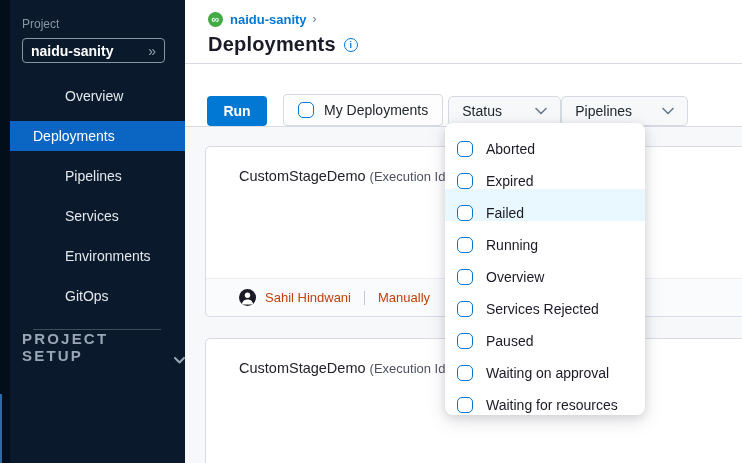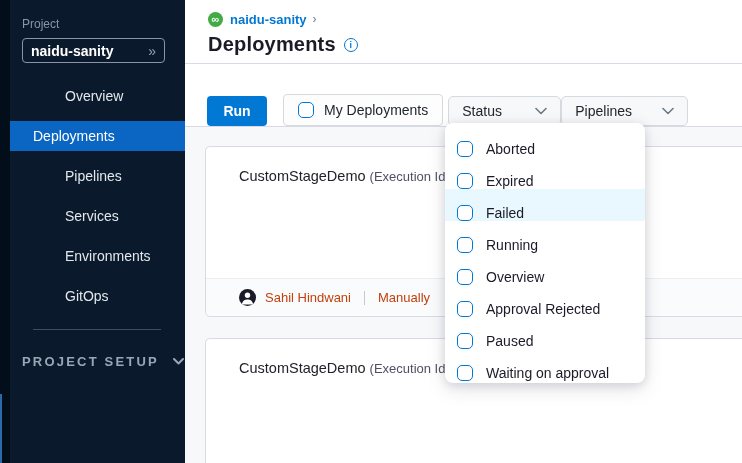--- a/index.html
+++ b/index.html
@@ -15,22 +15,22 @@
   .proj-label { font-size:12px; color:#8a94a4; margin-bottom:7px; }
   .proj-select { width:143px; height:25px; border:1px solid #8a94a4; border-radius:4px;
     display:flex; align-items:center; padding:0 8px; color:#fff; font-size:14px; font-weight:700;
     justify-content:space-between; cursor:pointer; }
   .proj-expand { color:#9aa3b1; font-size:14px; font-weight:400; letter-spacing:-2px; padding-right:2px; }
   nav.sidenav { margin:13px 0 0 -22px; padding-top:5px; }
   .nav-item { height:30px; margin-bottom:10px; display:flex; align-items:center; padding-left:33px;
     color:#e3e7ec; font-size:14px; cursor:pointer;margin-left:32px; }
   .nav-item.active { background:#0a66c2; margin-left:10px; padding-left:23px; color:#fff; }
   .side-divider { border:none; border-top:1px solid rgba(255,255,255,0.22); margin:18px 24px 0 11px; }
-  .psetup { margin-top:24px; display:flex; align-items:center; gap:14px; color:#9aa6b6;
-    font-size:13px; letter-spacing:2.2px; font-weight:700; cursor:pointer; }
+  .psetup { display:flex; align-items:flex-end; gap:14px; color:#9aa6b6;
+    font-size:15px; letter-spacing:2.2px; font-weight:700; cursor:pointer; }
   .psetup svg { stroke:#9aa6b6; }
 
   
   main { flex:1 1 auto; display:flex; flex-direction:column; min-width:0; }
   header.main-head { height:67px; padding:10px 0 0 23px; border-bottom:1px solid #d9dae5; background:#fff; }
   .crumb-row { display:flex; align-items:center; gap:7px; height:18px; }
   .mod-icon { width:15px; height:15px; border-radius:50%; background:#42ab45; color:#fff;
     display:flex; align-items:center; justify-content:center; font-size:11px; font-weight:700; line-height:1; }
   .crumb-link { color:#0278d5; font-size:13px; font-weight:600; text-decoration:none; cursor:pointer; }
   .crumb-chev { color:#6b7a8a; font-size:12px; margin-left:-1px; }
@@ -197,25 +197,29 @@
     <div class="menu-item">
       <span class="checkbox"></span>
       <span>Running</span>
     </div>
     <div class="menu-item">
       <span class="checkbox"></span>
       <span>Overview</span>
     </div>
     <div class="menu-item">
       <span class="checkbox"></span>
-      <span>Approval Rejected</span>
+      <span>Services Rejected</span>
     </div>
     <div class="menu-item">
       <span class="checkbox"></span>
       <span>Paused</span>
     </div>
     <div class="menu-item">
       <span class="checkbox"></span>
       <span>Waiting on approval</span>
     </div>
+    <div class="menu-item">
+      <span class="checkbox"></span>
+      <span>Waiting for resources</span>
+    </div>
   </div>
 
 </div>
 
 </body></html>

